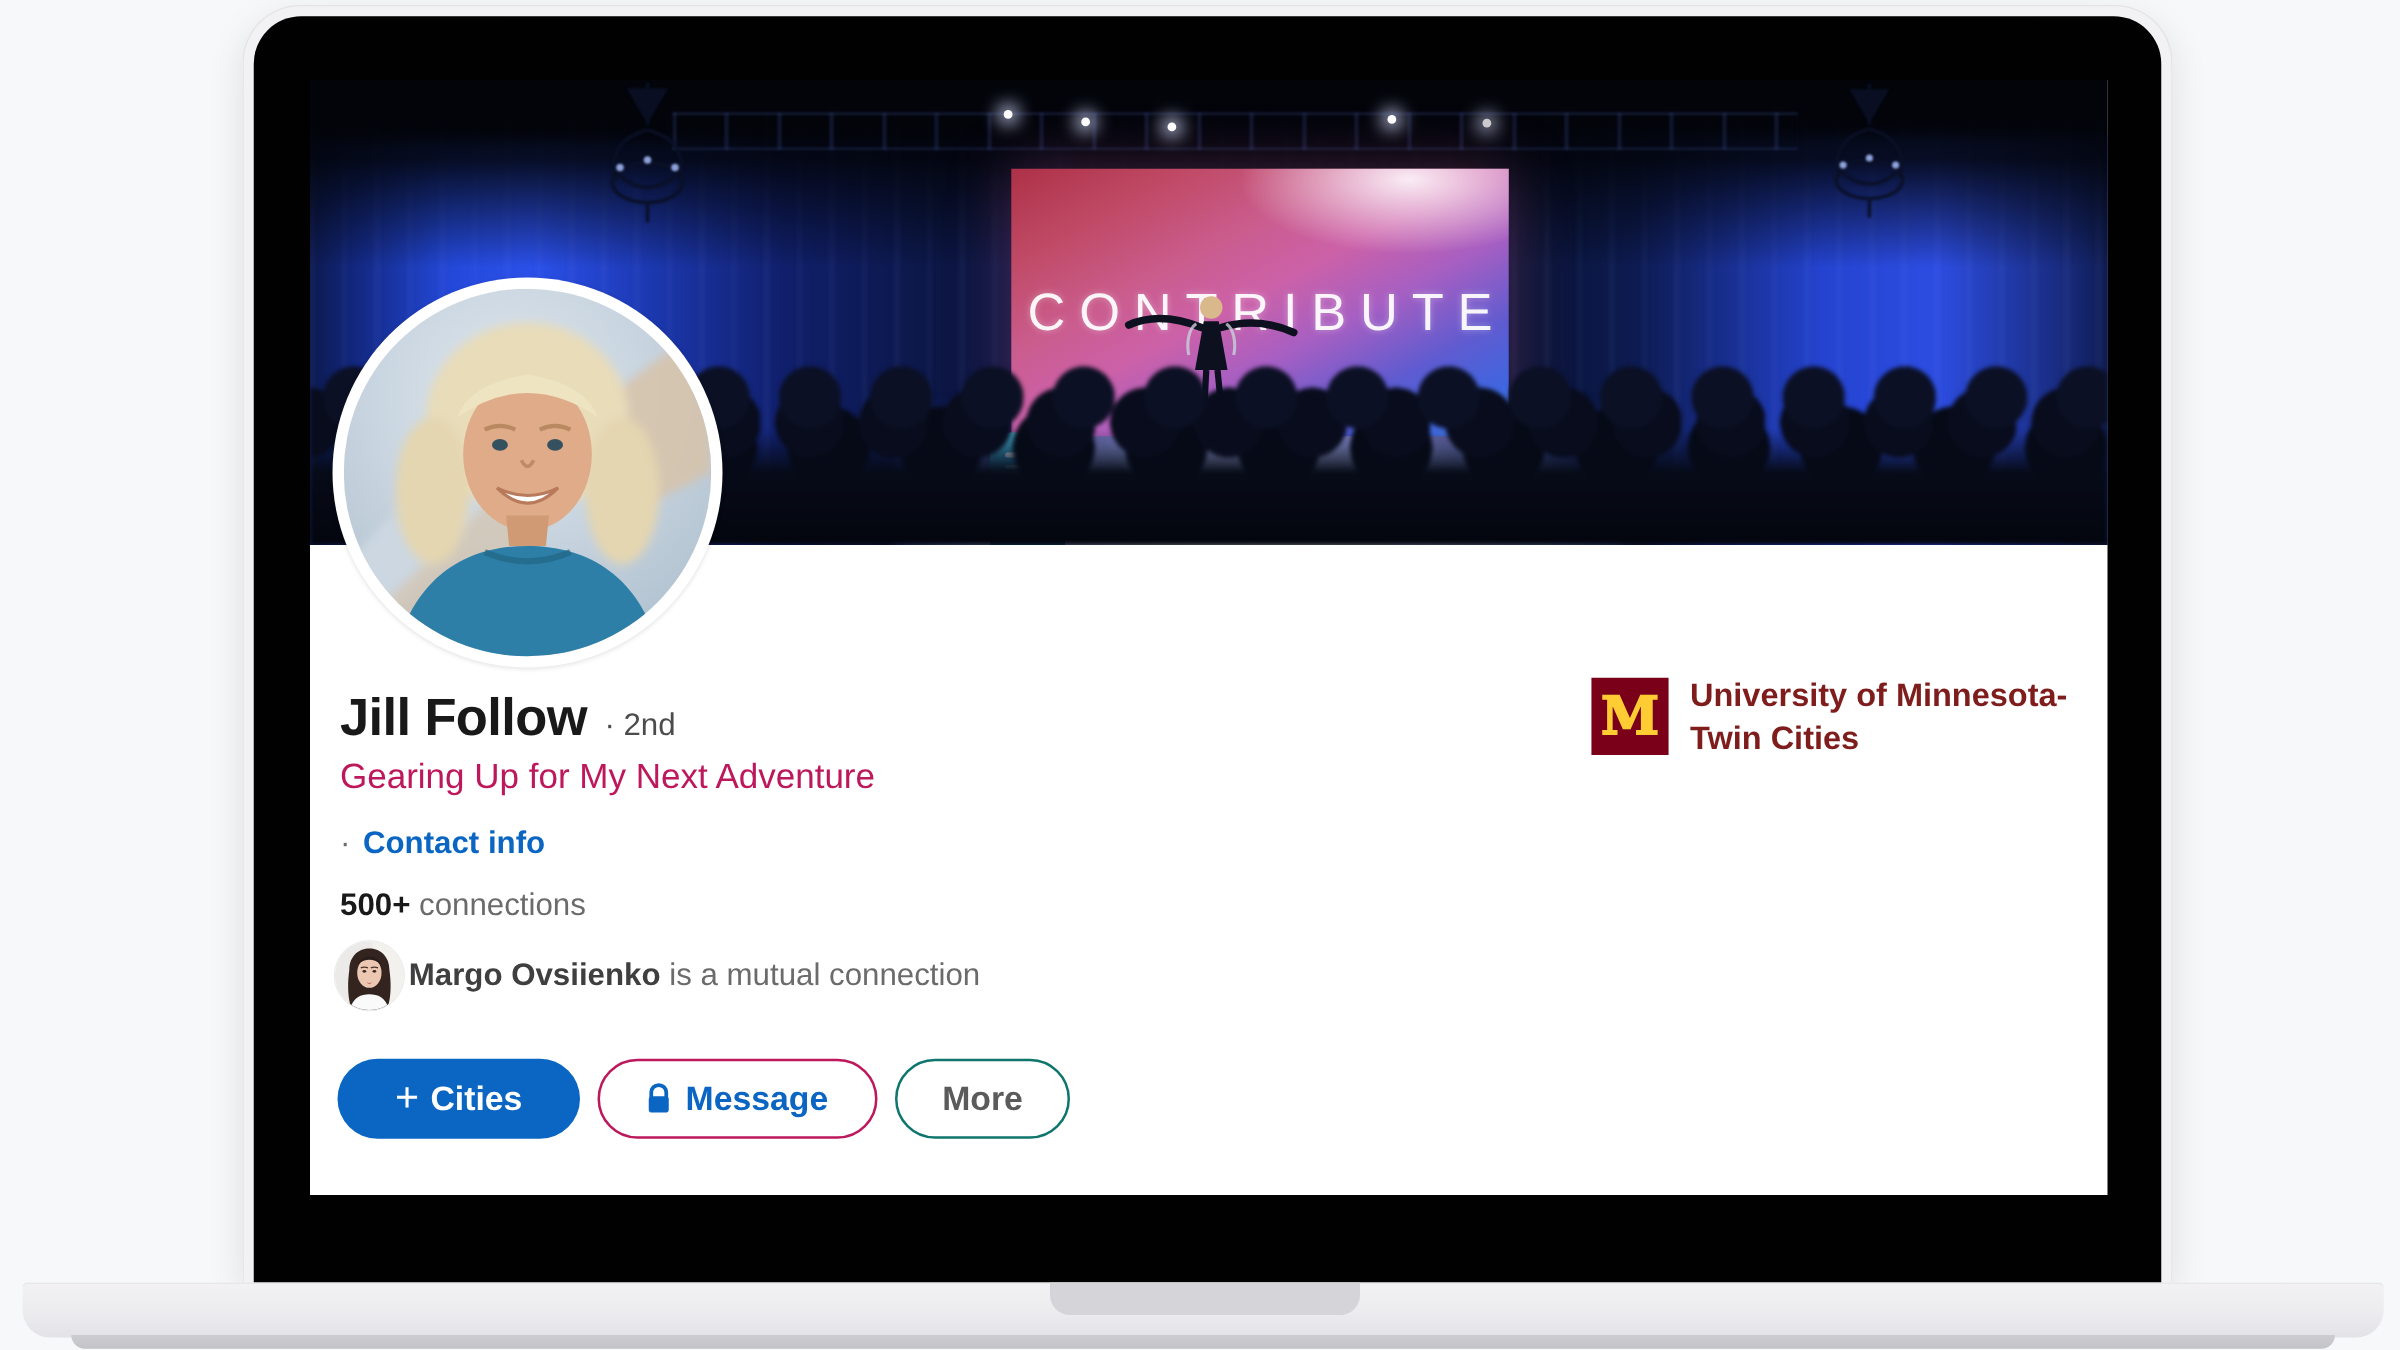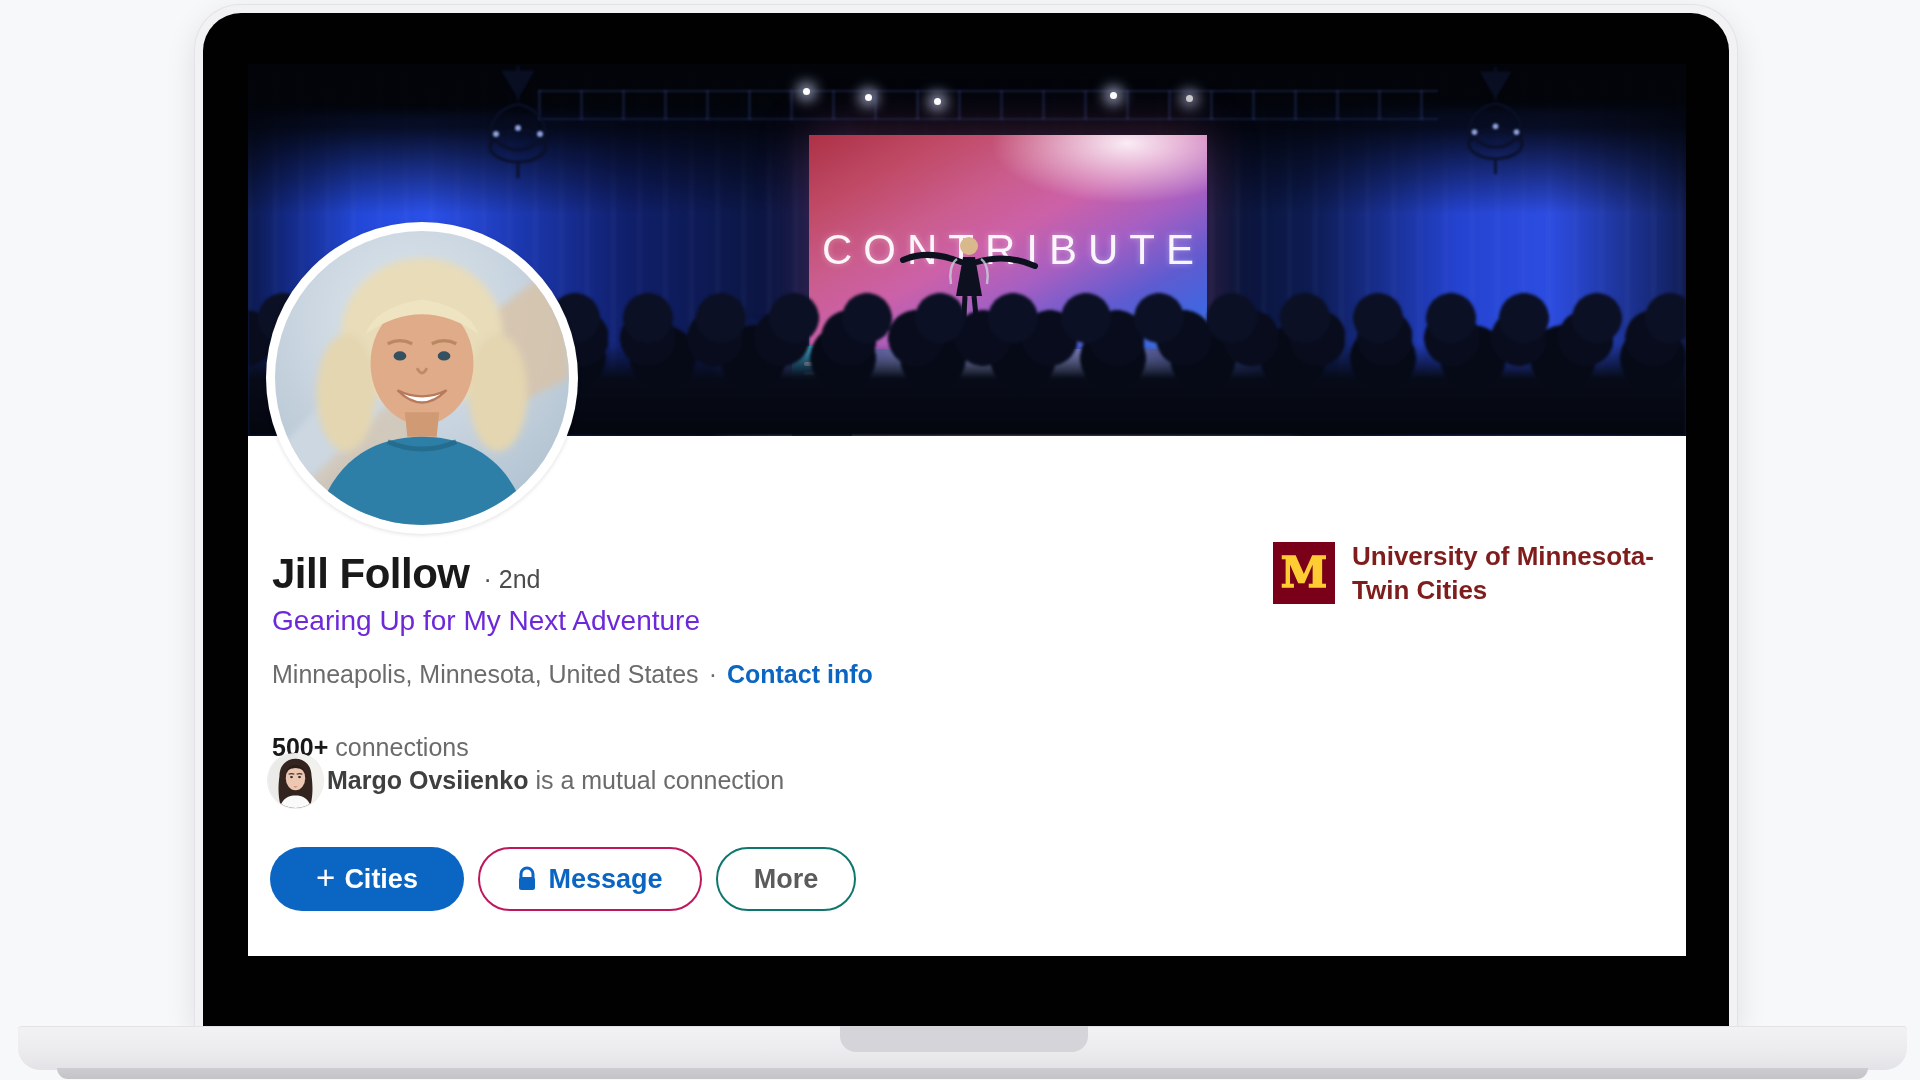--- a/index.html
+++ b/index.html
@@ -130,26 +130,26 @@
     box-shadow:0 1px 4px rgba(0,0,0,.12);
   }
   .profile-photo svg { width:100%; height:100%; border-radius:50%; display:block; }
 
   .name-row { position:absolute; left:24px; top:486px; display:flex;
     align-items:baseline; gap:14px; }
   .profile-name { font-size:42px; font-weight:bold; color:#191919;
     letter-spacing:-.5px; }
   .degree-badge { font-size:25px; color:#4c4c4c; }
   .profile-headline { position:absolute; left:24px; top:541px;
-    font-size:28px; color:#6d28d9; }
+    font-size:28px; color:#be185d; }
   .location-row { position:absolute; left:24px; top:596px; font-size:25px;
     color:#6b6b6b; display:flex; align-items:baseline; gap:10px; }
   .contact-info-link { color:#0a66c2; font-weight:bold; cursor:pointer; }
   .connections-row { position:absolute; left:24px; top:646px; font-size:25px;
-    cursor:pointer;margin-top:23px; }
+    cursor:pointer; }
   .connections-count { font-weight:bold; color:#191919; }
   .connections-label { color:#6b6b6b; }
   .mutual-row { position:absolute; left:20px; top:689px; display:flex;
     align-items:center; gap:4px; cursor:pointer; }
   .mutual-avatar { width:55px; height:55px; border-radius:50%; overflow:hidden;
     flex:0 0 auto; box-shadow:0 0 0 1px rgba(0,0,0,.08); }
   .mutual-avatar svg { width:100%; height:100%; display:block; }
   .mutual-text { font-size:25px; color:#6b6b6b; }
   .mutual-name { font-weight:bold; color:#3f3f3f; }
 
@@ -284,21 +284,20 @@
         </div>
 
         <div class="name-row">
           <span class="profile-name">Jill Follow</span>
           <span class="degree-badge">· 2nd</span>
         </div>
 
         <div class="profile-headline">Gearing Up for My Next Adventure</div>
 
         <div class="location-row">
-          <span>Minneapolis, Minnesota, United States</span>
           <span>·</span>
           <span class="contact-info-link">Contact info</span>
         </div>
 
         <div class="connections-row">
           <span class="connections-count">500+</span>
           <span class="connections-label">connections</span>
         </div>
 
         <div class="mutual-row">

